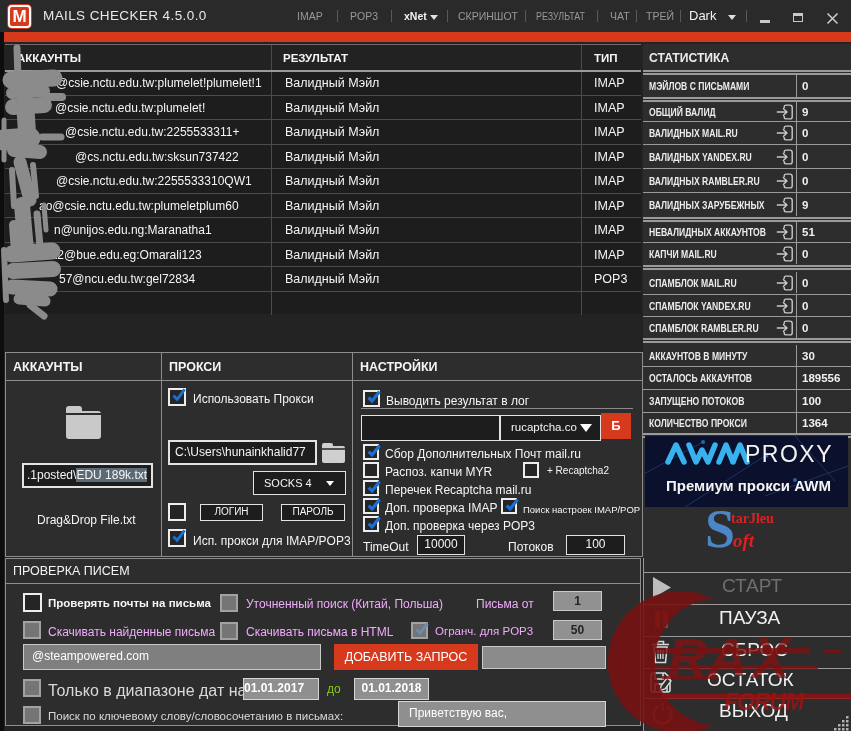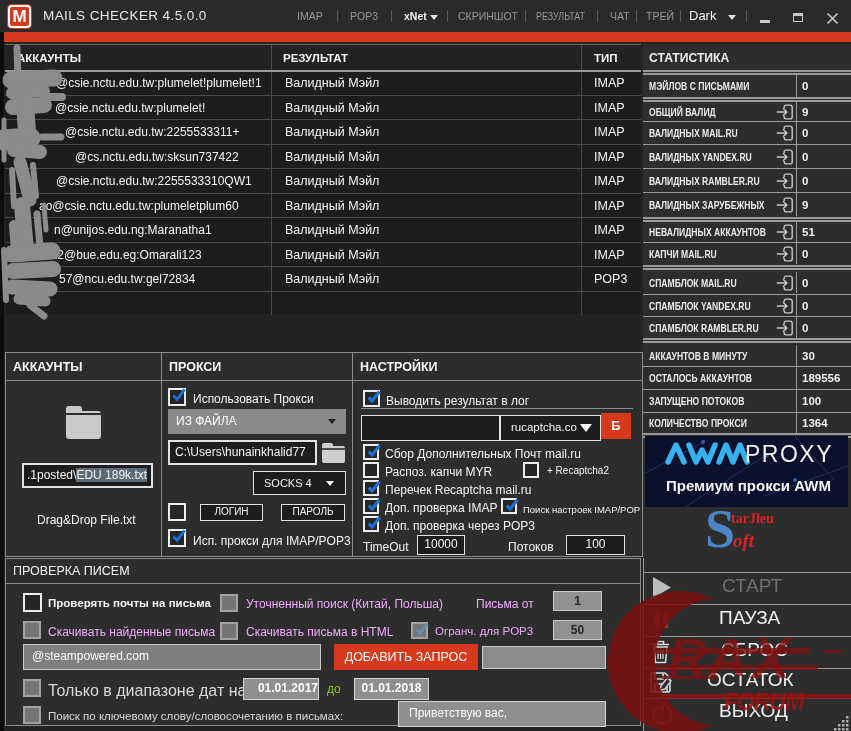--- a/index.html
+++ b/index.html
@@ -433,24 +433,20 @@
   <div id="pProxy" class="abs panel">
     <div class="phead">
         <span>ПРОКСИ</span>
       </div>
     <div class="cb" style="left:6px;top:35px">
         <svg class="chk" width="17" height="17" viewBox="0 0 17 17">
           <path d="M2.5,9 L6.5,13 L14.5,2.5" stroke="#1a6fd4" stroke-width="3" fill="none"></path>
         </svg>
       </div>
     <div class="lbl" style="left:31px;top:39px">Использовать Прокси</div>
-    <div class="abs" style="left:6px;top:56px;width:178px;height:25px;background:#8a8a8a">
-      <span style="position:absolute;left:8px;top:5px;font-size:12px;color:#fff">ИЗ ФАЙЛА</span>
-      <div class="dArrow" style="position:absolute;left:160px;top:10px;border-top-color:#222"></div>
-    </div>
     <div class="inp" style="left:6px;top:87px;width:149px;height:25px;font-size:12px;line-height:21px;padding-left:5px">C:\Users\hunainkhalid77</div>
     <svg style="left:159px;top:89px" width="25" height="22" viewBox="0 0 25 22">
       <path d="M1,3 a2,2 0 0 1 2,-2 h7 a2,2 0 0 1 2,2 v1 h10 a2,2 0 0 1 2,2 v13 a2,2 0 0 1 -2,2 h-19 a2,2 0 0 1 -2,-2 z" fill="#cfcfcf"></path>
       <path d="M1,7 h23" stroke="#2d2d2d" stroke-width="1.6"></path>
     </svg>
     <div class="inp" style="left:91px;top:118px;width:93px;height:24px;border-width:1.5px">
       <span style="position:absolute;left:10px;top:5px;font-size:11px">SOCKS 4</span>
       <div class="dArrow" style="position:absolute;left:72px;top:9px;border-top-color:#fff"></div>
     </div>
     <div class="cb" style="left:6px;top:150px"></div>
@@ -538,21 +534,21 @@
           <path d="M2.5,8.5 L6,12 L13.5,2.5" stroke="#6b8cad" stroke-width="3" fill="none"></path>
         </svg>
       </div>
     <div class="lbl dimtxt" style="left:429px;top:66px;font-size:11.5px">Огранч. для POP3</div>
     <div class="ginp" style="left:547px;top:61px;width:49px;height:20px;background:#919191;color:#242424;text-align:center;line-height:18px;font-weight:bold">50</div>
     <div class="ginp" style="left:17px;top:85px;width:298px;height:26px;background:#7f7f7f;border:1.5px solid #c9c9c9;font-size:12px;line-height:23px;padding-left:8px">@steampowered.com</div>
     <div class="abs" style="left:328px;top:85px;width:144px;height:26px;background:#d6391c;color:#fff;font-size:12.5px;text-align:center;line-height:26px;white-space:nowrap">ДОБАВИТЬ ЗАПРОС</div>
     <div class="ginp" style="left:476px;top:87px;width:124px;height:23px"></div>
     <div class="cb dim" style="left:17px;top:120px"></div>
     <div class="lbl" style="left:42px;top:123px;font-size:16px;color:#d9d9d9">Только в диапазоне дат начиная с</div>
-    <div class="ginp" style="left:237px;top:119px;width:76px;height:22px;border:1.5px solid #d5d5d5;background:#8f8f8f;text-align:right;line-height:19px;font-weight:bold">01.01.2017</div>
+    <div class="ginp" style="left:237px;top:119px;width:76px;height:22px;border:1.5px solid #d5d5d5;background:#8f8f8f;text-align:left;line-height:19px;font-weight:bold">01.01.2017</div>
     <div class="lbl" style="left:321px;top:123px;font-size:12px;color:#84cc16">до</div>
     <div class="ginp" style="left:348px;top:119px;width:75px;height:22px;border:1.5px solid #d5d5d5;background:#8f8f8f;text-align:center;line-height:19px;font-weight:bold">01.01.2018</div>
     <div class="cb dim" style="left:17px;top:147px"></div>
     <div class="lbl" style="left:42px;top:151px;font-size:11.5px;color:#d9d9d9">Поиск по ключевому слову/словосочетанию в письмах:</div>
     <div class="ginp" style="left:392px;top:142px;width:208px;height:26px;border:1.5px solid #d5d5d5;background:#8f8f8f;font-size:12px;line-height:23px;padding-left:10px">Приветствую вас,</div>
   </div>
 
   <div class="abs" style="left:643px;top:558px;width:1px;height:173px;background:#9a9a9a"></div>
   <div class="bline" style="top:572px"></div>
   <div class="bline" style="top:604px"></div>

